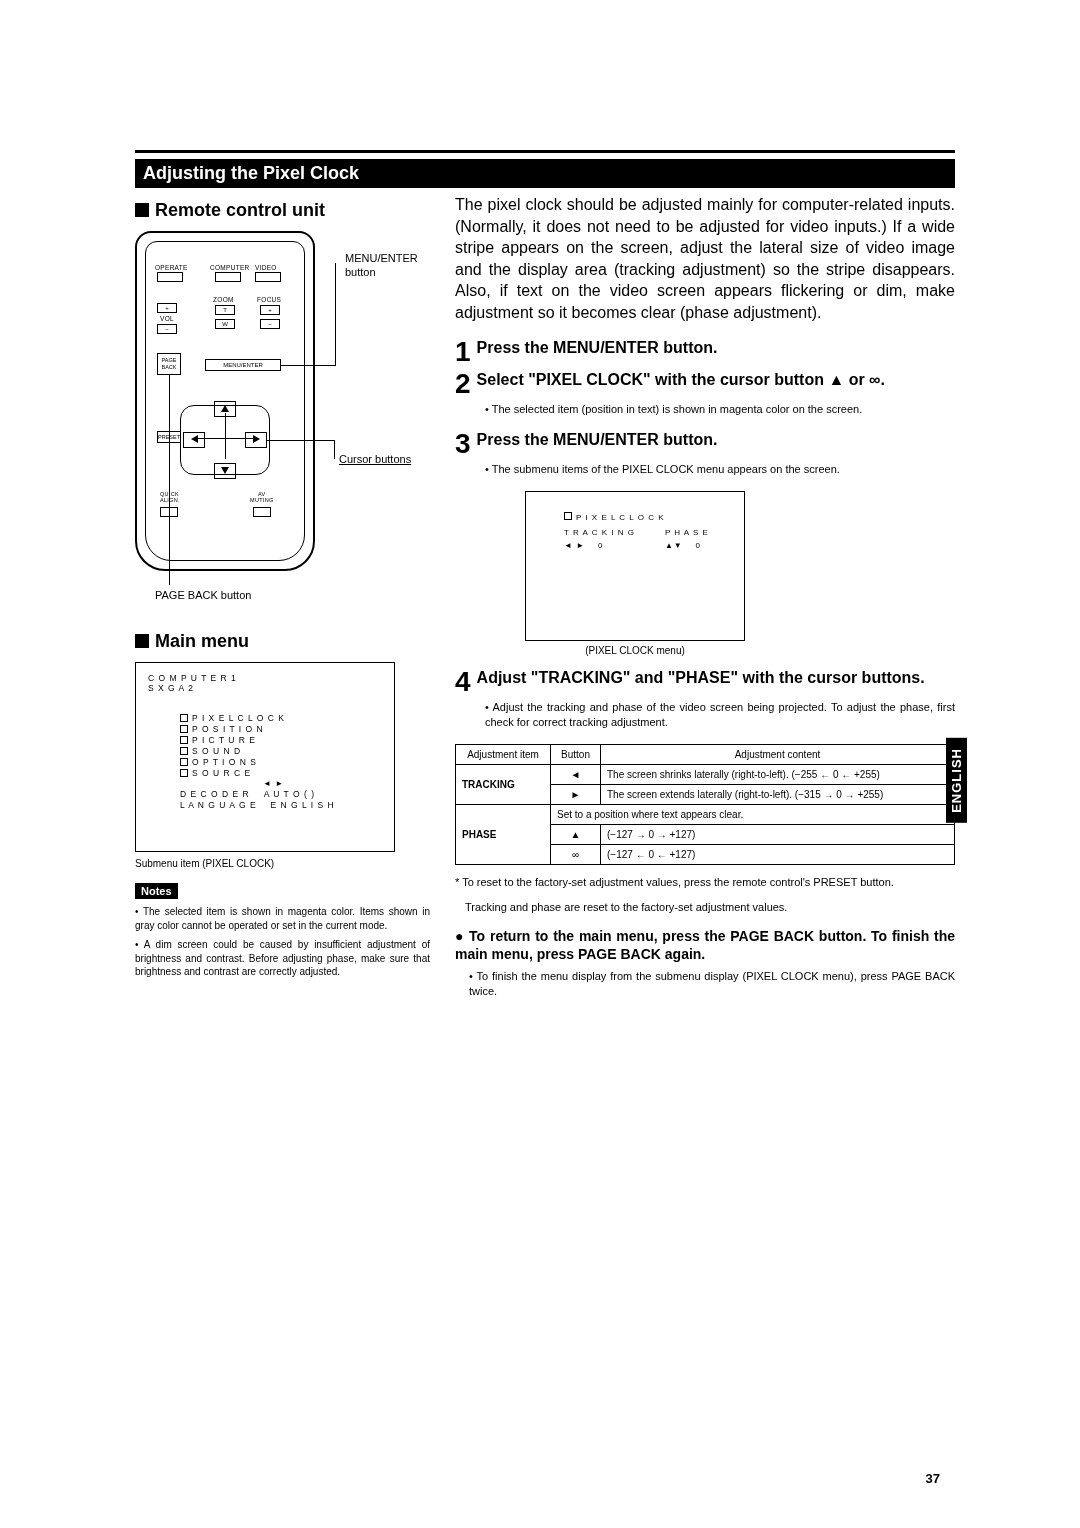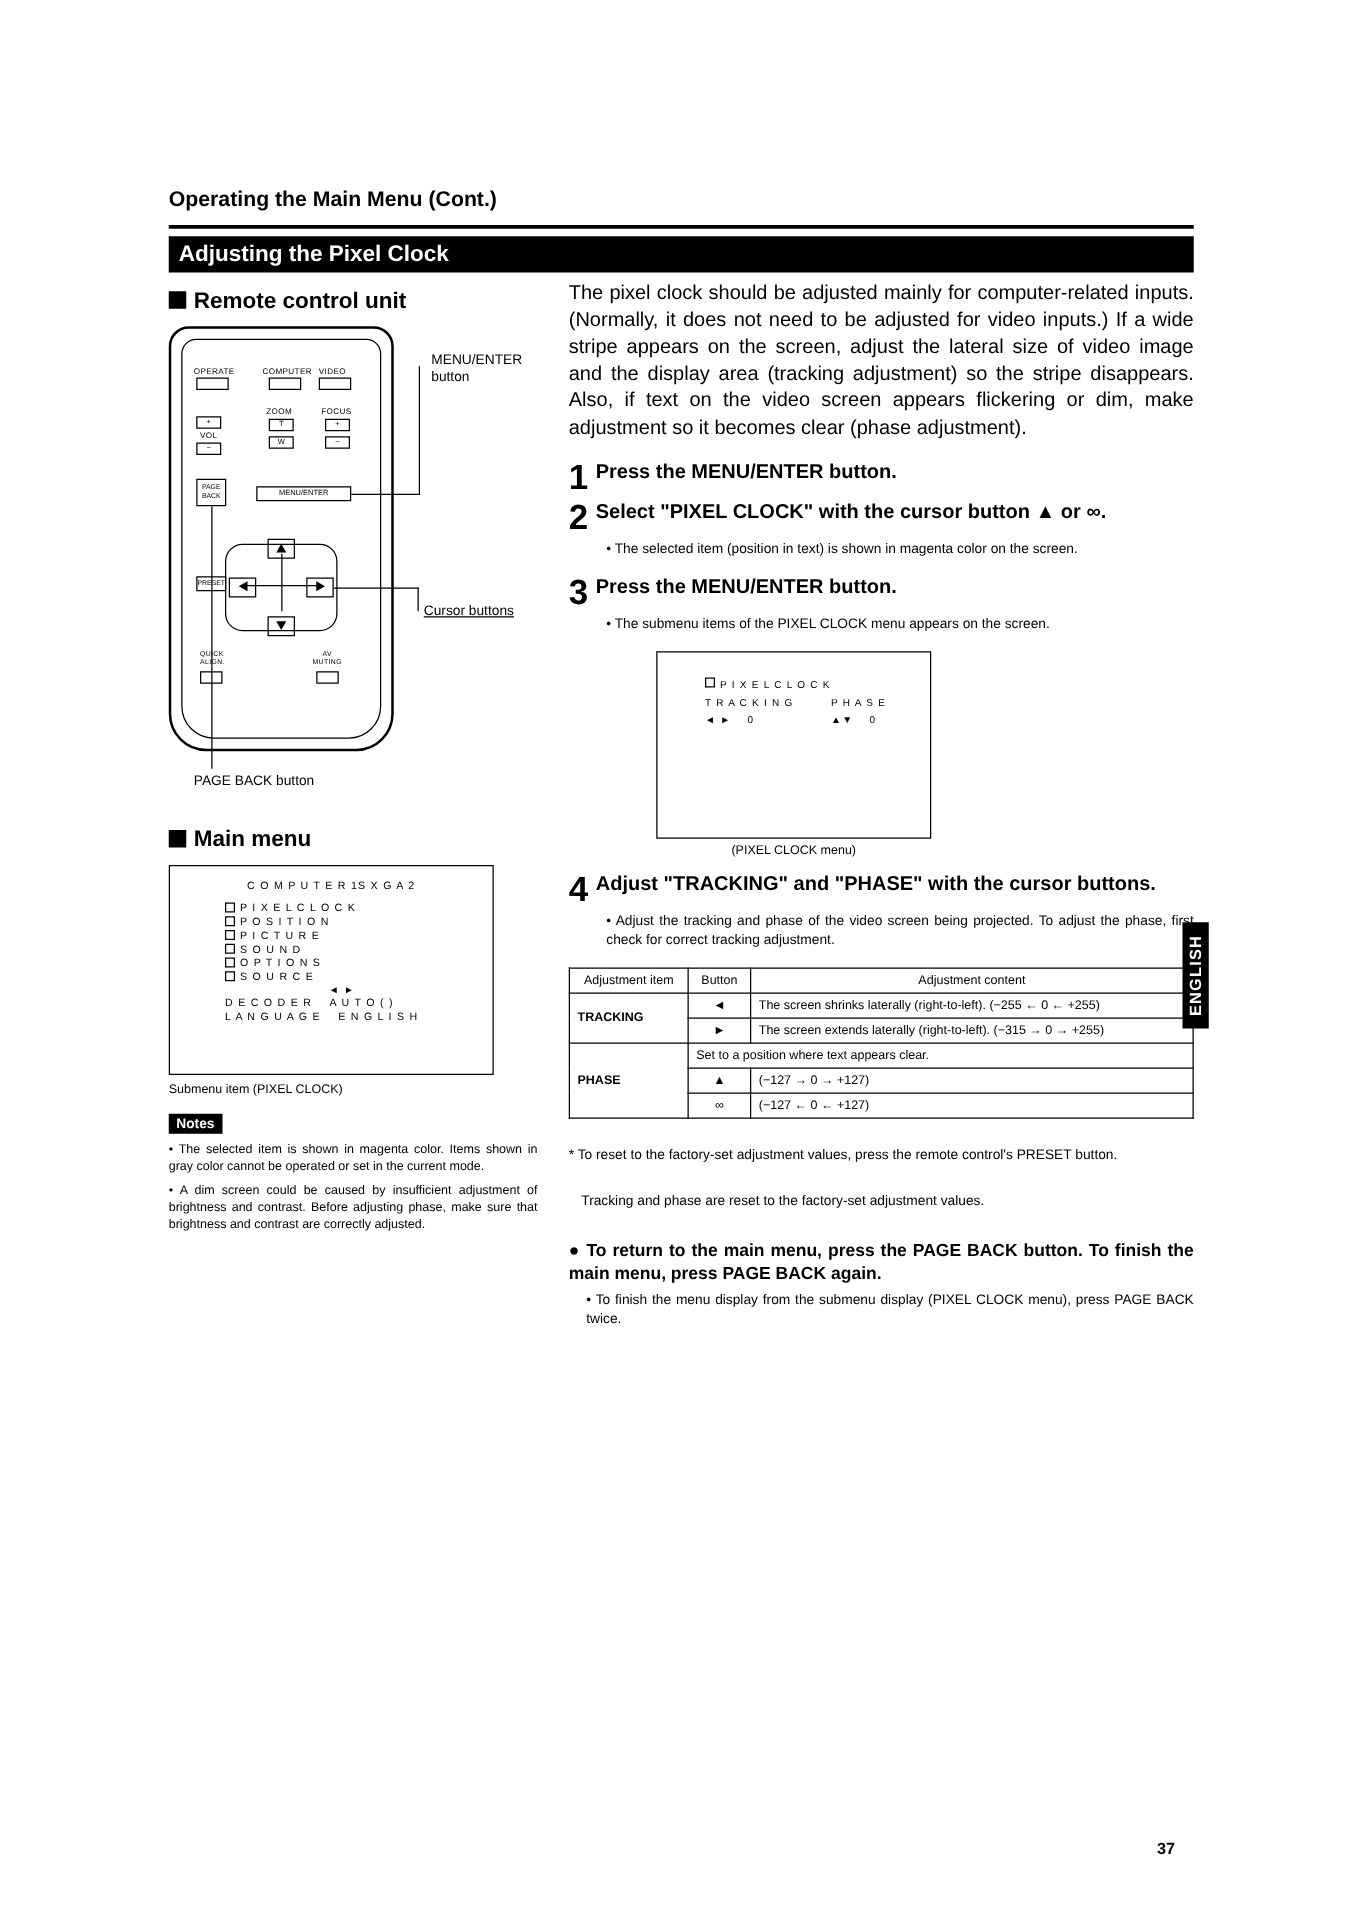--- a/index.html
+++ b/index.html
@@ -64,50 +64,49 @@
   .cursor-ring { position:absolute; width:90px; height:70px; left:45px; top:174px; border:1px solid #000; border-radius: 14px; }
   .cursor-btn { position:absolute; border:1px solid #000; width:22px; height:16px; font-size:9px; text-align:center; line-height:14px; }
   .tri { display:inline-block; width:0; height:0; }
   .tri-u { border-left:4px solid transparent; border-right:4px solid transparent; border-bottom:7px solid #000; }
   .tri-d { border-left:4px solid transparent; border-right:4px solid transparent; border-top:7px solid #000; }
   .tri-l { border-top:4px solid transparent; border-bottom:4px solid transparent; border-right:7px solid #000; }
   .tri-r { border-top:4px solid transparent; border-bottom:4px solid transparent; border-left:7px solid #000; }
 
   
   .menu-box { border:1px solid #000; width:260px; padding:10px 12px 40px; font-size:8.5px; letter-spacing:1px; font-family: Arial, sans-serif; }
-  .menu-row { display:flex; justify-content:center; margin-bottom:8px; }
+  .menu-row { display:flex; justify-content:flex-start; margin-bottom:20px;flex-direction:column; }
   .menu-item { display:flex; align-items:center; gap:4px; margin:1px 0 1px 32px; }
   .item-icon { display:inline-block; width:8px; height:8px; border:1px solid #000; position:relative; }
   .item-icon::after { content:""; position:absolute; left:2px; top:2px; border-left:3px solid transparent; border-top:2px solid transparent; border-bottom:2px solid transparent; }
   .menu-item-plain { margin:1px 0 1px 32px; display:flex; gap:14px; }
 
   
   .pc-menu { border:1px solid #000; width:220px; height:150px; padding:20px 18px; font-size:8px; letter-spacing:1px; margin-left:70px; margin-bottom:4px; margin-top:8px; }
   .pc-title { margin-bottom:6px; margin-left:20px; }
   .pc-row { display:flex; gap:30px; margin-left:20px; }
   .pc-val { display:flex; align-items:flex-start; gap:4px; flex-direction:column; }
   .pc-caption { font-size:10px; text-align:center; margin-left:70px; width:220px; margin-bottom:12px; }
 
   
   .adj-table { border-collapse: collapse; width: 100%; font-size: 10px; margin: 10px 0 8px; }
   .adj-table th, .adj-table td { border:1px solid #000; padding:4px 6px; }
   .adj-table th { font-weight:normal; text-align:center; }
   .adj-item-cell { font-weight:bold; vertical-align:middle; text-align:left; width:95px; }
   .btn-cell { text-align:center; width:50px; }
-  .footnote { font-size:11px; margin:22px 0; line-height:1.35; }
+  .footnote { font-size:11px; margin:10px 0; line-height:1.35; }
   .return-h { font-size:14px; font-weight:bold; margin-top:12px; line-height:1.3; text-align: justify;}
   .return-bullet { font-size:11px; margin:6px 0 0 14px; line-height:1.35; text-align:justify; }
   .return-bullet::before { content:"• "; }
   .dot-lead::before { content:"● "; }
 </style>
 </head>
 <body>
 
 <div class="page">
-  <div class="header">Operating the Main Menu (Cont.)</div>
   <div class="hr"></div>
   <div class="section-bar">Adjusting the Pixel Clock</div>
 
   <div class="cols">
 
     <div class="left-col">
       <div class="sub-h1"><span class="sq"></span><span>Remote control unit</span></div>
 
       <div class="remote-wrap">
         <div class="remote-outer"></div>

